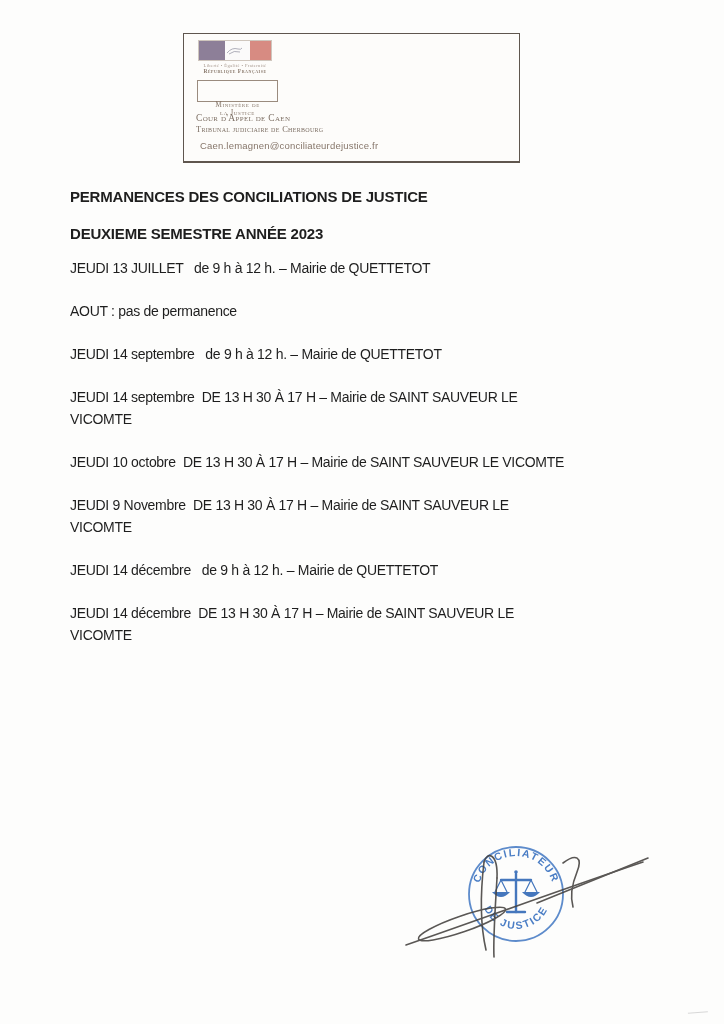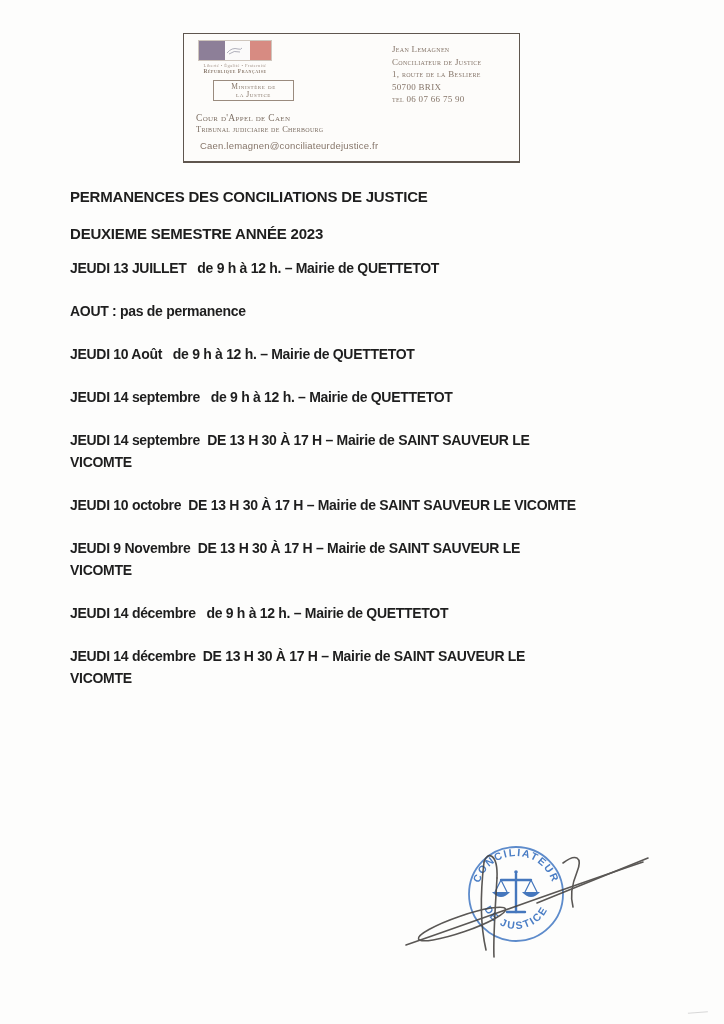--- a/index.html
+++ b/index.html
@@ -26,23 +26,23 @@
               border:0.5px solid #cfc6bd; background:#fff; }
   .tricolor .blue-block { width:26px; background:#8d7f98; }
   .tricolor .mid-block  { flex:1; position:relative; background:#fbfafa; }
   .tricolor .red-block  { width:21px; background:#d78b82; }
   .marianne-swoosh { position:absolute; left:1px; top:6px; width:17px; height:8px; }
   .motto      { font-size:4.5px; color:#a3948a; letter-spacing:0.4px; margin-top:1.5px;
                 font-family:"Liberation Serif", serif; }
   .republique { font-size:5.5px; color:#8a7a6d; letter-spacing:0.5px; font-weight:bold;
                 font-variant:small-caps; font-family:"Liberation Serif", serif; }
   .ministry-box {
-    position:absolute; left:29px; top:46px; width:81px; height:21px;
+    position:absolute; left:13px; top:46px; width:81px; height:21px;
     border:1px solid #9a8b7e; box-sizing:border-box;
-    text-align:center; padding-top:2px;
+    text-align:center; padding-top:20px;
     font-family:"Liberation Serif", serif; font-variant:small-caps;
     font-size:7.5px; line-height:8px; letter-spacing:0.6px; color:#857568;
   }
   .contact {
     position:absolute; left:208px; top:9px;
     font-family:"Liberation Serif", serif; font-variant:small-caps;
     font-size:9px; line-height:12.5px; letter-spacing:0.3px; color:#86766a;
   }
   .courts {
     position:absolute; left:12px; top:79px;
@@ -62,21 +62,21 @@
     font-weight:bold; font-size:15px; letter-spacing:-0.2px;
     line-height:22px; color:#1e1e1e;
   }
   .title    { top:186px; }
   .subtitle { top:223px; }
 
   
   .schedule { position:absolute; left:70px; top:257px; width:610px; }
   .entry {
     margin:0 0 21px 0;
-    font-weight:bold; font-size:14px; line-height:22px;
+    font-weight:normal; font-size:14px; line-height:22px;
     letter-spacing:-0.3px; color:#1e1e1e;
     white-space:pre-wrap;
   }
 
   
   .stamp-sig { position:absolute; left:400px; top:824px; width:260px; height:170px; }
 
   
   .scan-artifact { position:absolute; left:688px; top:1012px; width:20px; height:3px;
                    border-top:1px solid #d8d8d8; transform:rotate(-4deg); }
@@ -100,43 +100,35 @@
       </div>
       <div class="motto">Liberté • Égalité • Fraternité</div>
       <div class="republique">République Française</div>
     </div>
 
     <div class="ministry-box">
       <div>Ministère de</div>
       <div>la Justice</div>
     </div>
 
-    <div class="contact">
-      <div>Jean Lemagnen</div>
-      <div>Conciliateur de Justice</div>
-      <div>1, route de la Besliere</div>
-      <div>50700 BRIX</div>
-      <div>tel 06 07 66 75 90</div>
-    </div>
 
     <div class="courts">
       <div class="court-1">Cour d'Appel de Caen</div>
       <div class="court-2">Tribunal judiciaire de Cherbourg</div>
     </div>
 
     <div class="email">Caen.lemagnen@conciliateurdejustice.fr</div>
   </div>
 
   <div class="title">PERMANENCES DES CONCILIATIONS DE JUSTICE</div>
   <div class="subtitle">DEUXIEME SEMESTRE ANNÉE 2023</div>
 
   <div class="schedule">
       <p class="entry">JEUDI 13 JUILLET   de 9 h à 12 h. – Mairie de QUETTETOT</p>
       <p class="entry">AOUT : pas de permanence</p>
-      <p class="entry">JEUDI 10 Août   de 9 h à 12 h. – Mairie de QUETTETOT</p>
       <p class="entry">JEUDI 14 septembre   de 9 h à 12 h. – Mairie de QUETTETOT</p>
       <p class="entry">JEUDI 14 septembre  DE 13 H 30 À 17 H – Mairie de SAINT SAUVEUR LE
 VICOMTE</p>
       <p class="entry">JEUDI 10 octobre  DE 13 H 30 À 17 H – Mairie de SAINT SAUVEUR LE VICOMTE</p>
       <p class="entry">JEUDI 9 Novembre  DE 13 H 30 À 17 H – Mairie de SAINT SAUVEUR LE
 VICOMTE</p>
       <p class="entry">JEUDI 14 décembre   de 9 h à 12 h. – Mairie de QUETTETOT</p>
       <p class="entry">JEUDI 14 décembre  DE 13 H 30 À 17 H – Mairie de SAINT SAUVEUR LE
 VICOMTE</p>
     </div>

